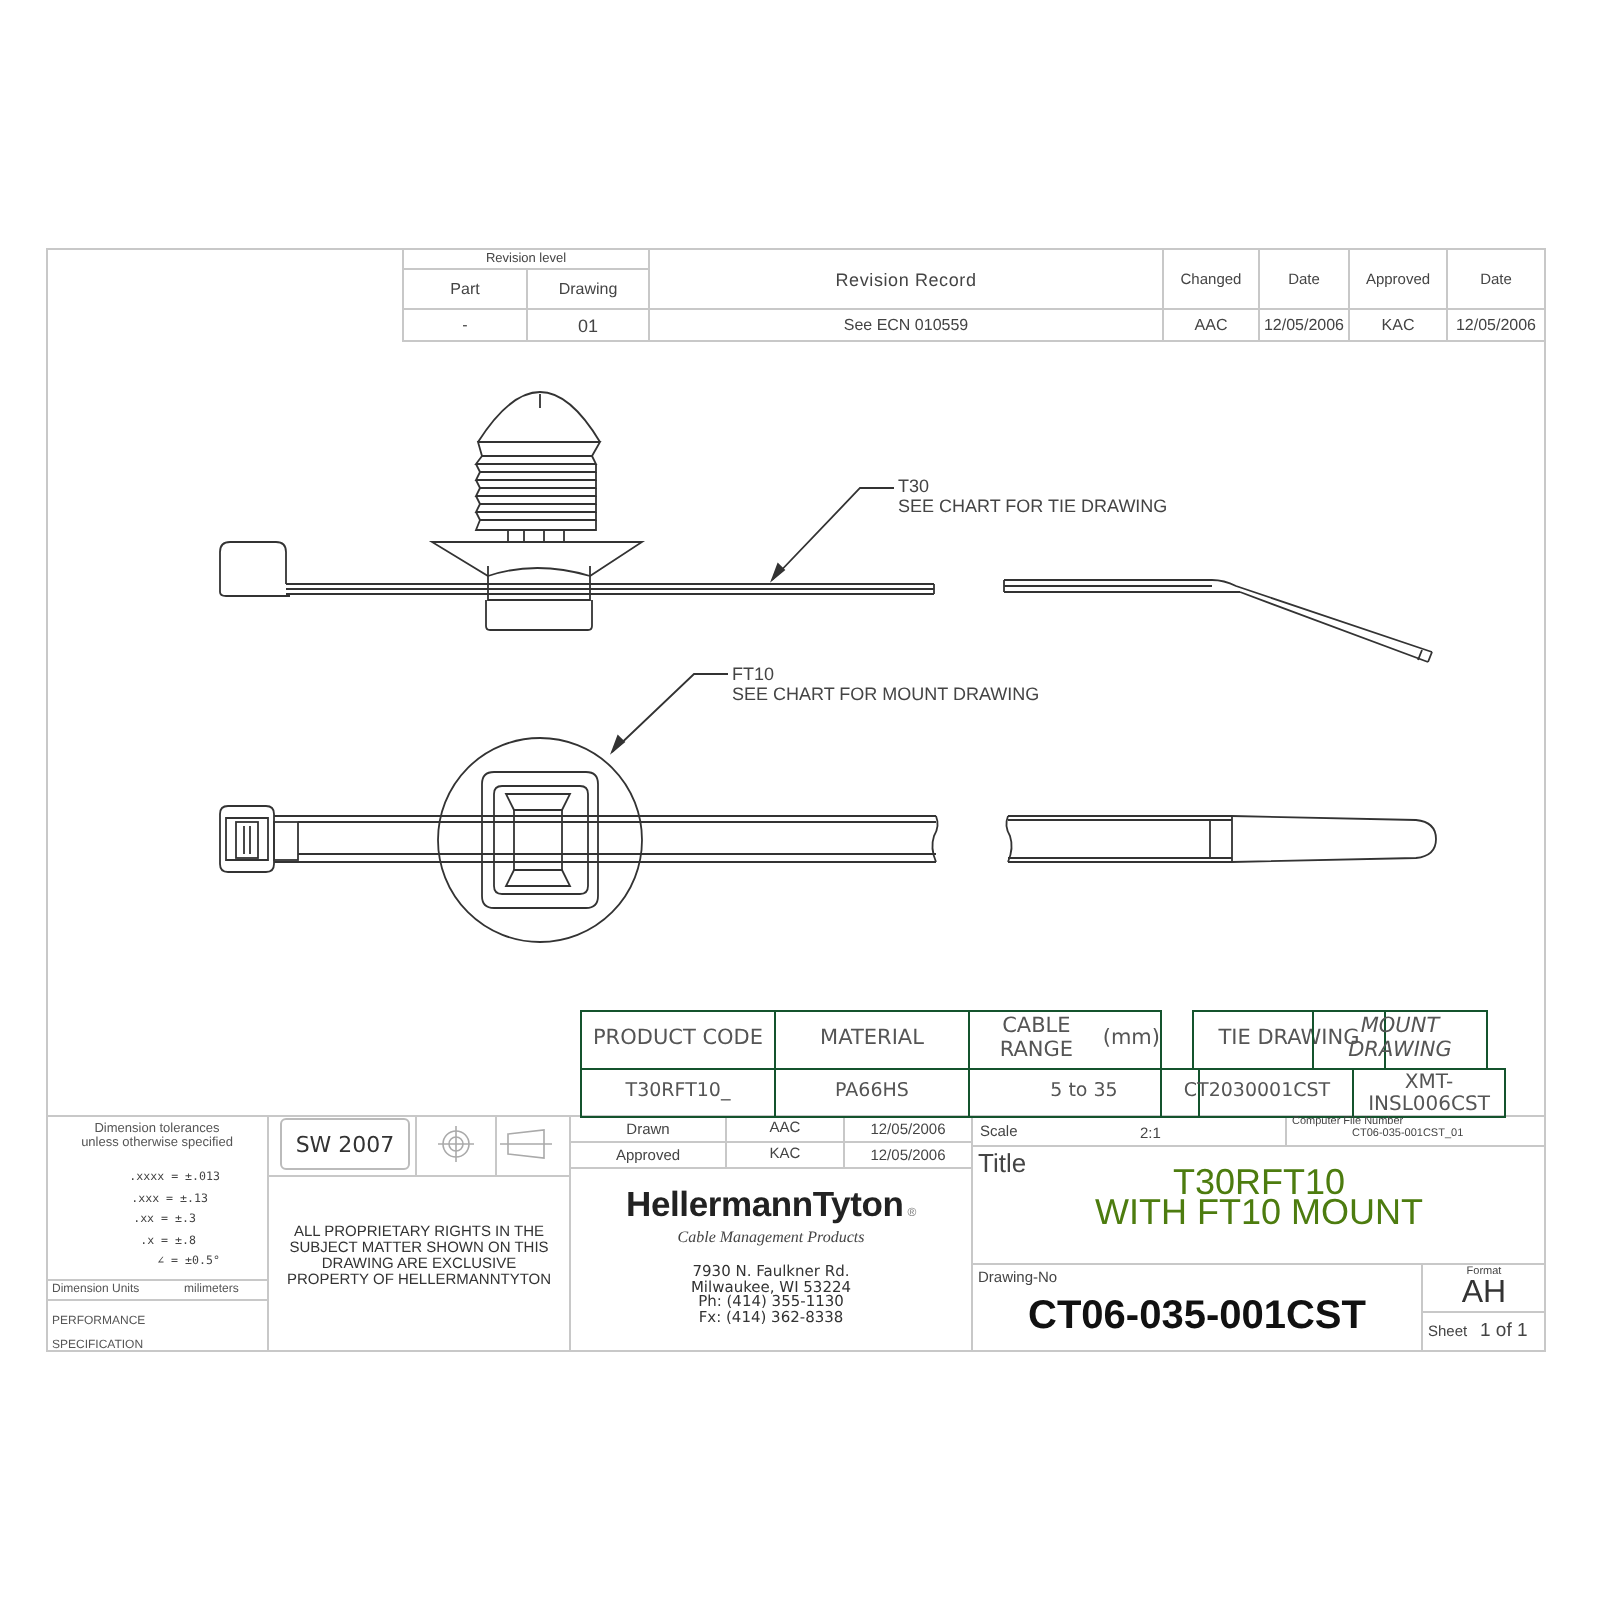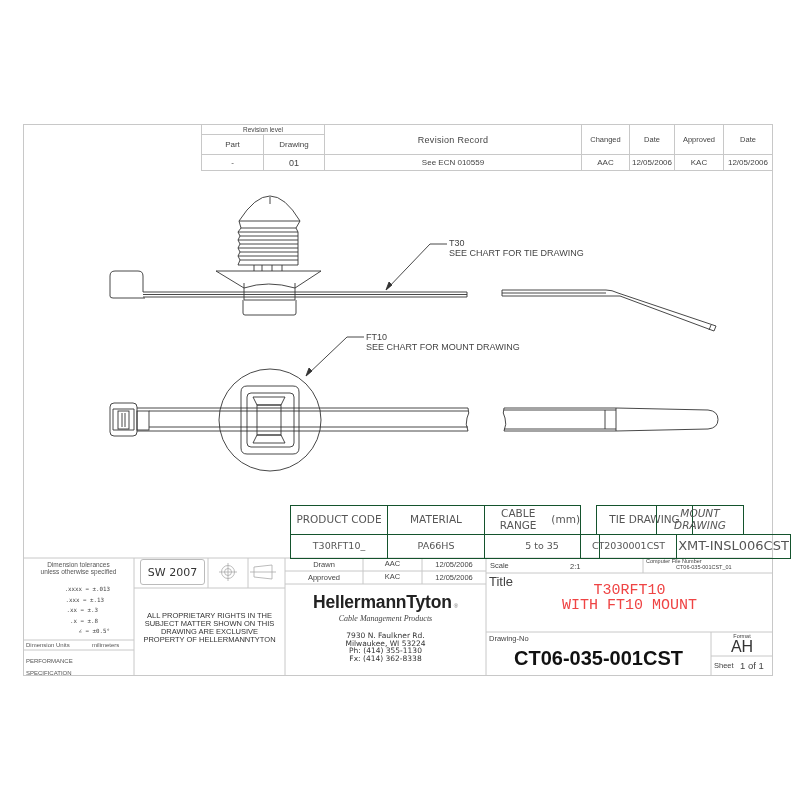--- a/index.html
+++ b/index.html
@@ -178,21 +178,21 @@
     <span>CABLE RANGE</span>
     <span>(mm)</span>
   </div>
   <div class="pcell" style="left:596px;top:505px;width:97px;height:30px;">TIE DRAWING</div>
   <div class="pcell" style="left:656px;top:505px;width:88px;height:30px;font-style:italic;">MOUNT DRAWING</div>
 
   <div class="pcell" style="left:290px;top:534px;width:98px;height:25px;font-size:9.5px;">T30RFT10_</div>
   <div class="pcell" style="left:387px;top:534px;width:98px;height:25px;font-size:9.5px;">PA66HS</div>
   <div class="pcell" style="left:484px;top:534px;width:116px;height:25px;font-size:9.5px;">5 to 35</div>
   <div class="pcell" style="left:580px;top:534px;width:97px;height:25px;font-size:9.5px;">CT2030001CST</div>
-  <div class="pcell" style="left:676px;top:534px;width:115px;height:25px;font-size:13px;">XMT-INSL006CST</div>
+  <div class="pcell" style="left:676px;top:534px;width:77px;height:25px;font-size:10px;">XMT-INSL006CST</div>
 </div>
 
 <div class="abs t c" style="left:23px;top:561px;width:111px;font-size:6.5px;line-height:7px;color:#555;">
   <div>Dimension tolerances</div>
   <div>unless otherwise specified</div>
 </div>
 <div class="abs" style="left:40px;top:584px;width:80px;font-family:'DejaVu Sans Mono',monospace;font-size:5.8px;line-height:10.5px;color:#444;text-align:right;">
   <div style="padding-right:10px">.xxxx = ±.013</div>
   <div style="padding-right:16px">.xxx = ±.13</div>
   <div style="padding-right:22px">.xx = ±.3</div>
@@ -234,21 +234,21 @@
 </div>
 
 <div class="abs t" style="left:490px;top:561px;font-size:7.5px;">Scale</div>
 <div class="abs t" style="left:570px;top:562px;font-size:7.5px;">2:1</div>
 <div class="abs t" style="left:646px;top:558px;font-size:5.5px;line-height:6px;">
   <div>Computer File Number</div>
   <div style="padding-left:30px;">CT06-035-001CST_01</div>
 </div>
 
 <div class="abs t" style="left:489px;top:574px;font-size:13px;">Title</div>
-<div class="abs c" style="left:486px;top:584px;width:287px;font-size:15px;line-height:14.5px;color:#ef4444;font-family:Liberation Mono, monospace;">
+<div class="abs c" style="left:486px;top:584px;width:287px;font-size:18px;line-height:14.5px;color:#4d7c0f;font-family:Liberation Sans, sans-serif;">
   <div>T30RFT10</div>
   <div>WITH FT10 MOUNT</div>
 </div>
 
 <div class="abs t" style="left:489px;top:634px;font-size:7.5px;">Drawing-No</div>
 <div class="abs c" style="left:486px;top:647px;width:225px;font-size:20px;font-weight:bold;color:#111;font-family:'Liberation Sans',sans-serif;">CT06-035-001CST</div>
 
 <div class="abs t c" style="left:711px;top:633px;width:62px;font-size:5.5px;">Format</div>
 <div class="abs t c" style="left:711px;top:638px;width:62px;font-size:16px;color:#333;">AH</div>
 <div class="abs t" style="left:714px;top:661px;font-size:7.5px;">Sheet</div>

